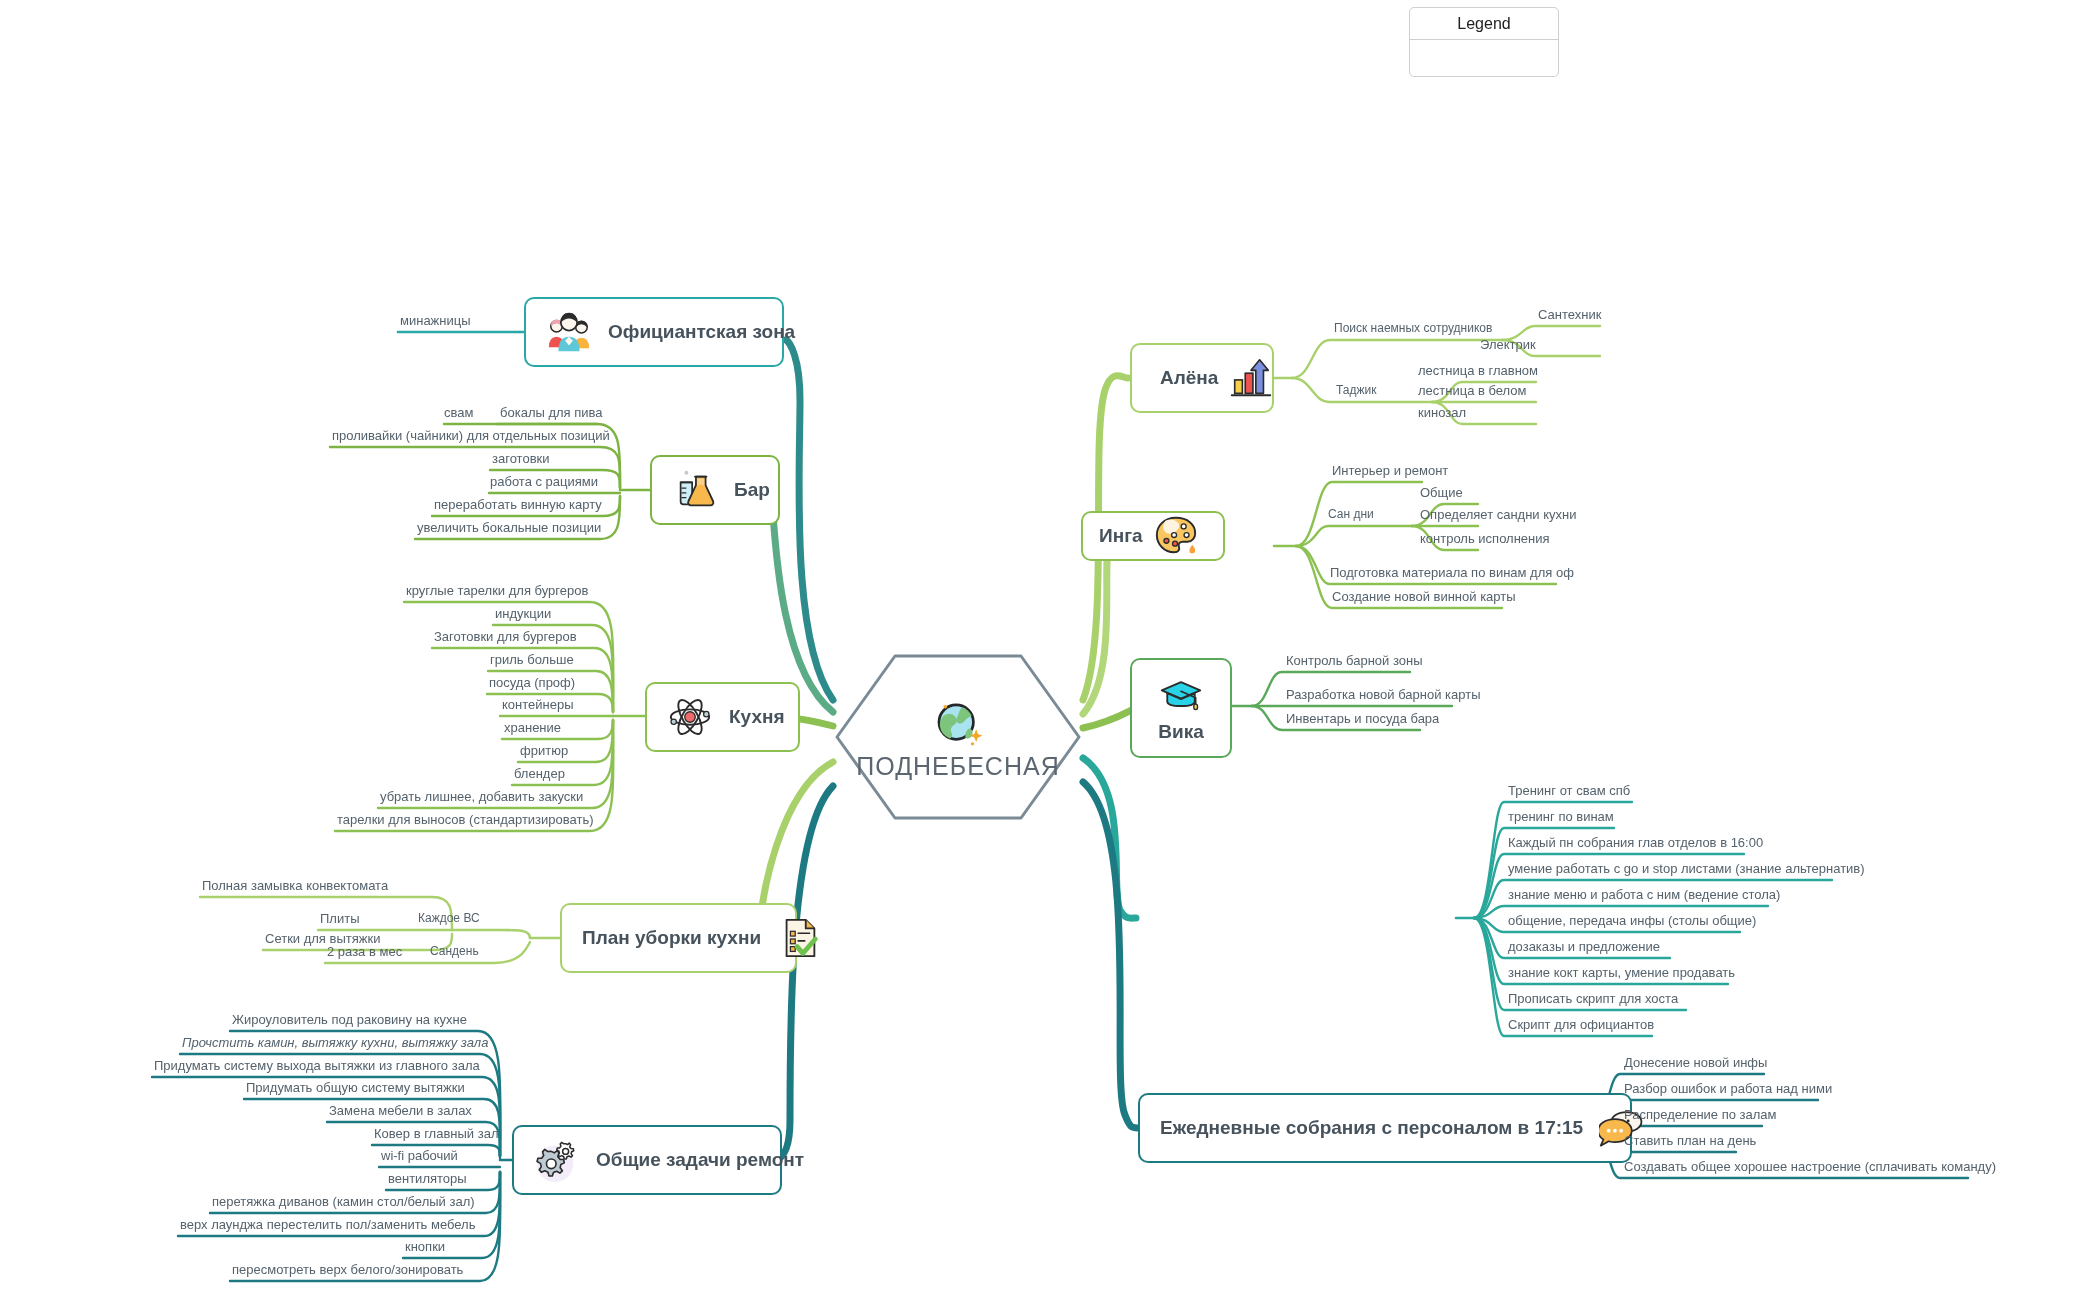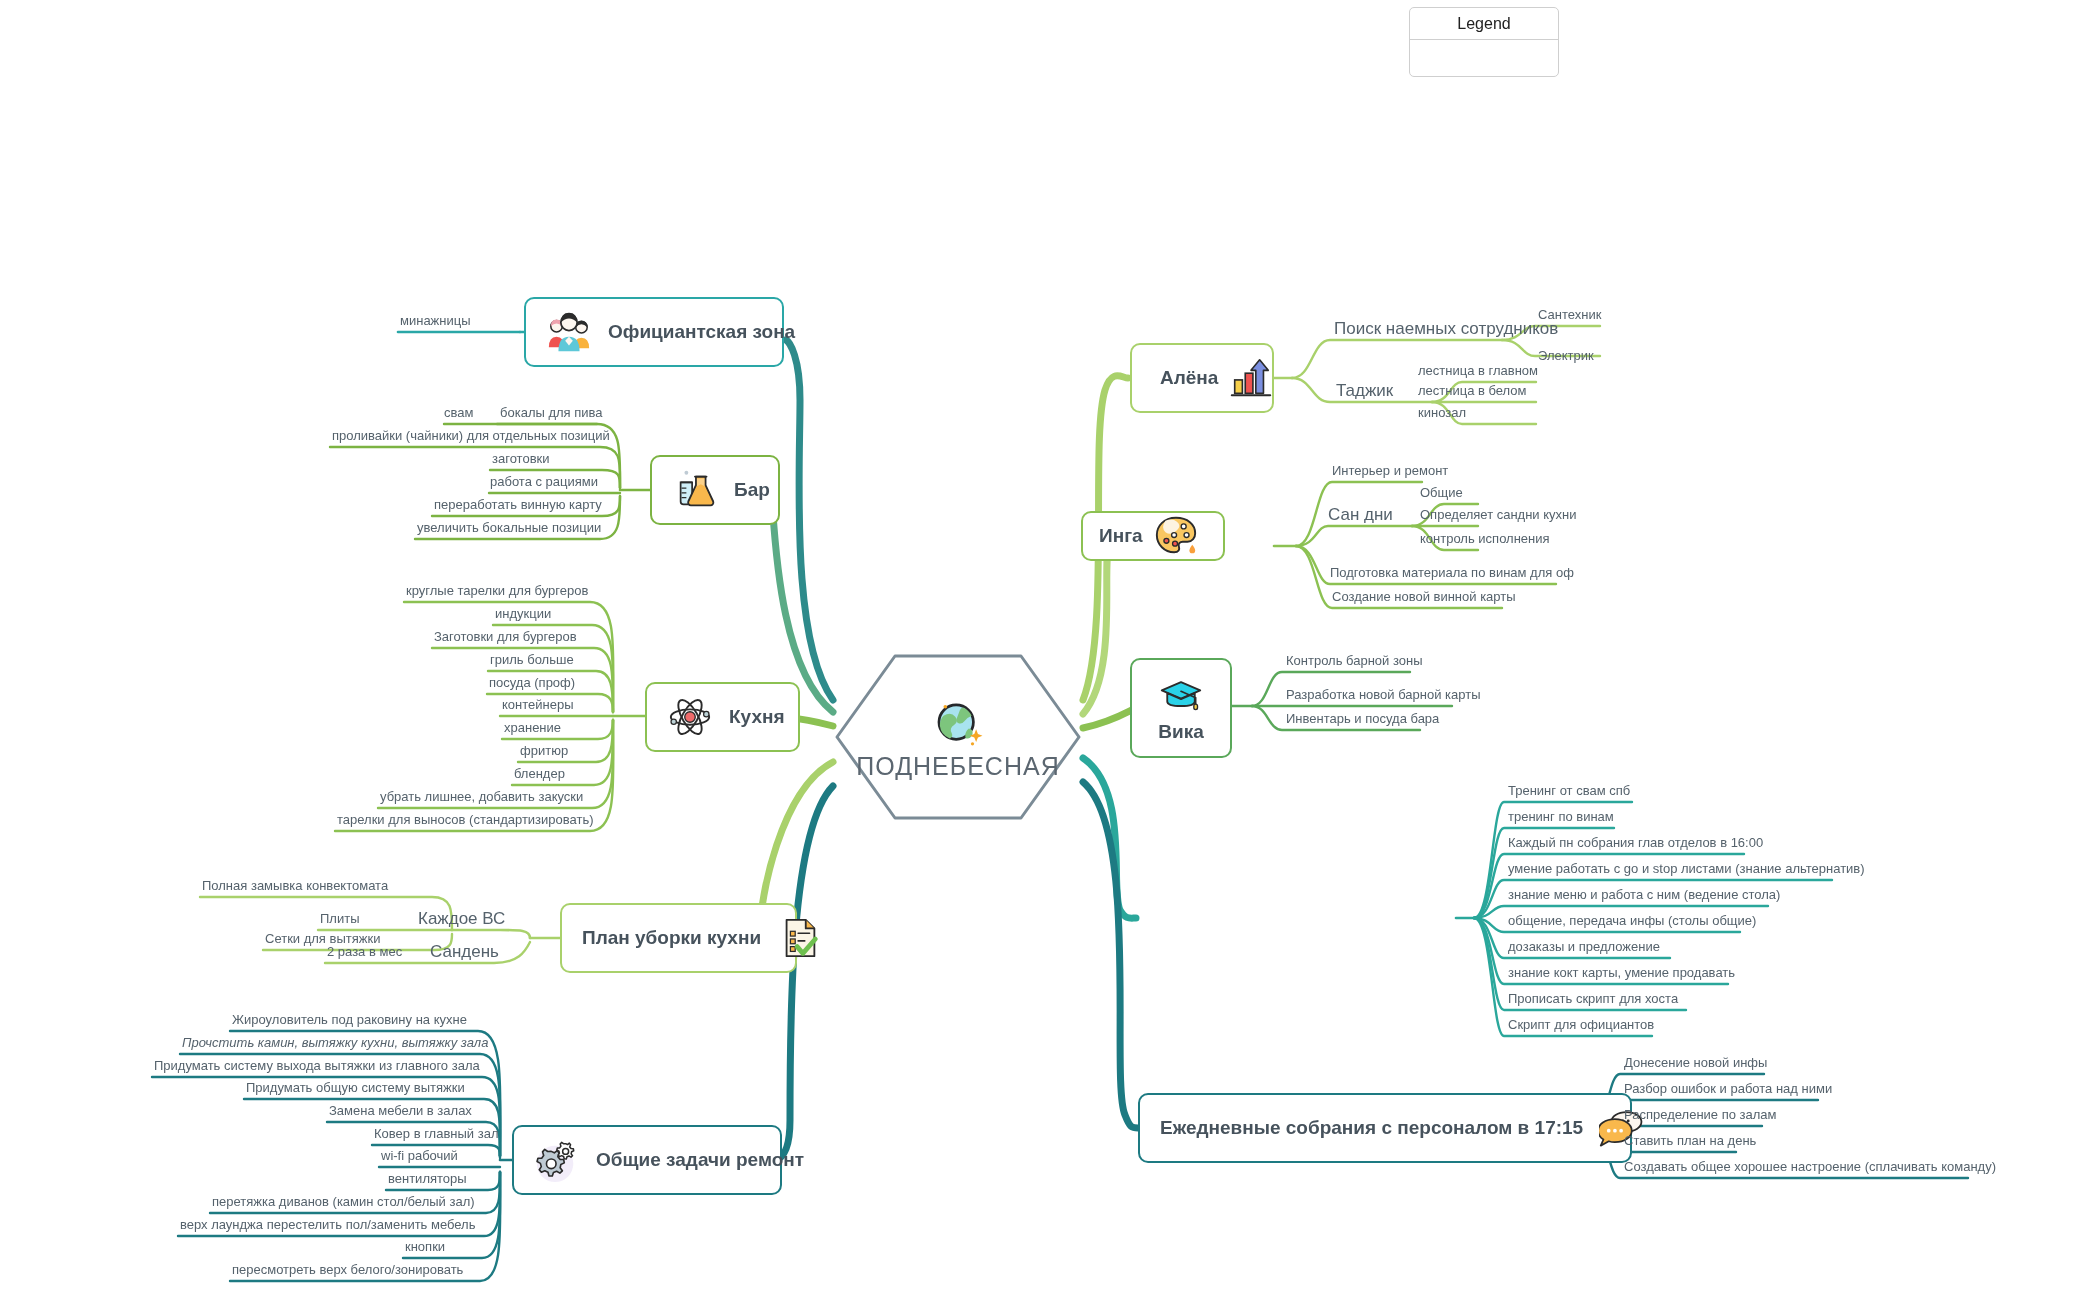--- a/index.html
+++ b/index.html
@@ -52,21 +52,21 @@
   .node .nicon{width:46px;height:46px;flex:0 0 46px;display:block;}
   .node.icon-left .nicon{margin-right:16px;}
   .node.icon-right .nicon{margin-left:16px;}
 
   
   .leaf{
     position:absolute;white-space:nowrap;font-size:13px;color:#55626c;
     line-height:17px;padding-bottom:2px;
   }
   .sub{
-    position:absolute;white-space:nowrap;font-size:17px;color:#55626c;
+    position:absolute;white-space:nowrap;font-size:12px;color:#55626c;
     line-height:17px;padding-bottom:2px;
   }
 </style>
 </head>
 <body>
 
 <div id="canvas">
 
   <svg class="links" viewBox="0 0 2100 1300">
     <g fill="none" stroke-linecap="round">
@@ -353,21 +353,21 @@
   <div class="leaf" style="left:381px;top:1147px;">wi-fi рабочий</div>
   <div class="leaf" style="left:388px;top:1170px;">вентиляторы</div>
   <div class="leaf" style="left:212px;top:1193px;">перетяжка диванов (камин стол/белый зал)</div>
   <div class="leaf" style="left:180px;top:1216px;">верх лаунджа перестелить пол/заменить мебель</div>
   <div class="leaf" style="left:405px;top:1238px;">кнопки</div>
   <div class="leaf" style="left:232px;top:1261px;">пересмотреть верх белого/зонировать</div>
 
   <div class="sub" style="left:1334px;top:320px;">Поиск наемных сотрудников</div>
   <div class="sub" style="left:1336px;top:382px;">Таджик</div>
   <div class="leaf" style="left:1538px;top:306px;">Сантехник</div>
-  <div class="leaf" style="left:1538px;top:336px;margin-top:11px;">Электрик</div>
+  <div class="leaf" style="left:1480px;top:336px;">Электрик</div>
   <div class="leaf" style="left:1418px;top:362px;">лестница в главном</div>
   <div class="leaf" style="left:1418px;top:382px;">лестница в белом</div>
   <div class="leaf" style="left:1418px;top:404px;">кинозал</div>
 
   <div class="leaf" style="left:1332px;top:462px;">Интерьер и ремонт</div>
   <div class="sub" style="left:1328px;top:506px;">Сан дни</div>
   <div class="leaf" style="left:1330px;top:564px;">Подготовка материала по винам для оф</div>
   <div class="leaf" style="left:1332px;top:588px;">Создание новой винной карты</div>
   <div class="leaf" style="left:1420px;top:484px;">Общие</div>
   <div class="leaf" style="left:1420px;top:506px;">Определяет сандни кухни</div>

